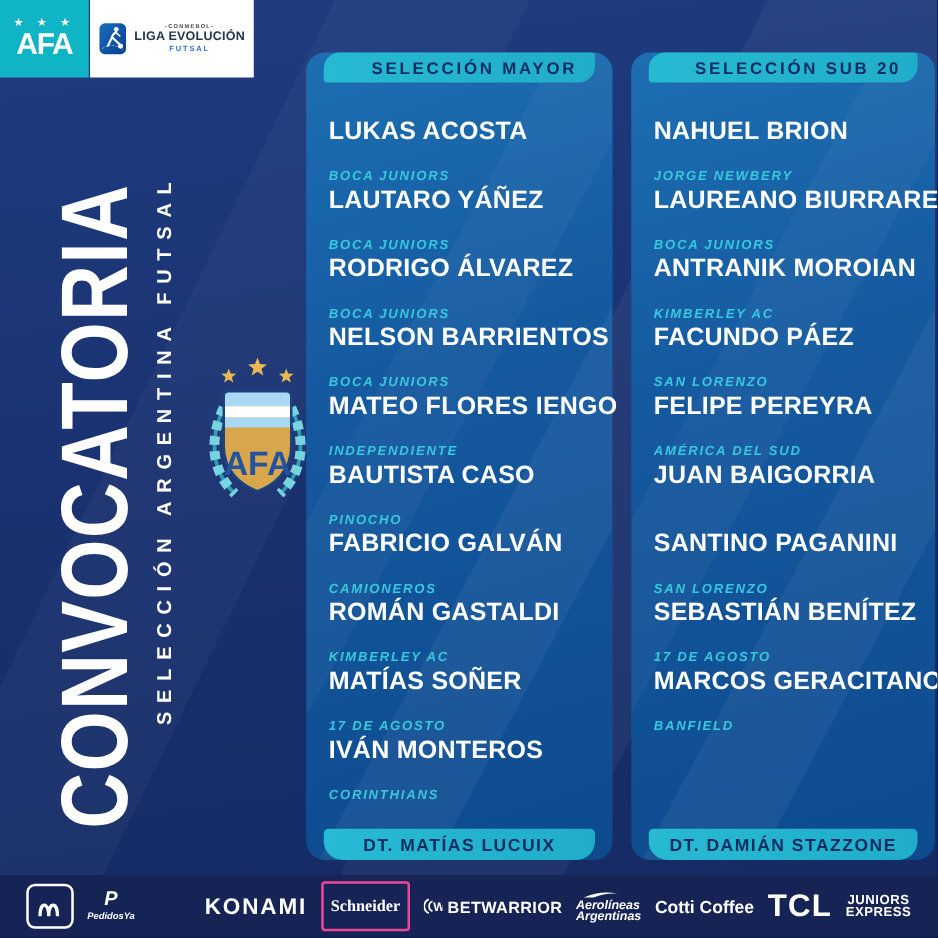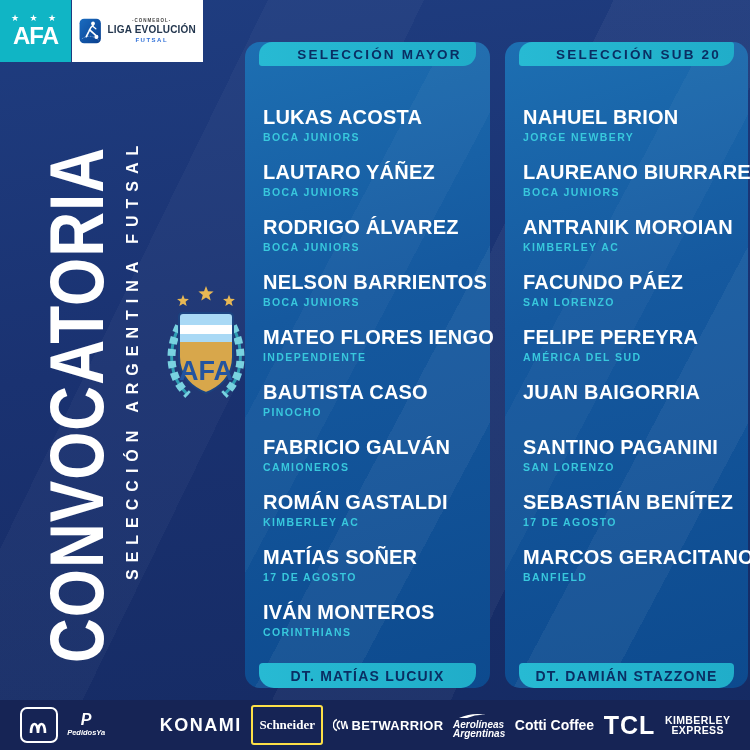--- a/index.html
+++ b/index.html
@@ -53,38 +53,38 @@
 
   .col-header{ position:absolute; top:0; left:14px; right:14px; height:24px;
     background:linear-gradient(90deg,#27bad3,#20adc9); border-radius:13px 3px 13px 3px;
     display:flex; align-items:center; justify-content:center;
     font-size:13.5px; font-weight:800; letter-spacing:2.2px; color:#0a2e63; z-index:2; white-space:nowrap;padding-left:24px; }
   .col-coach{ position:absolute; bottom:0; left:14px; right:14px; height:25px;
     background:linear-gradient(90deg,#27bad3,#20adc9); border-radius:4px 4px 15px 15px;
     display:flex; align-items:center; justify-content:center;
     font-size:14px; font-weight:800; letter-spacing:1.2px; color:#0a2e63; z-index:2; white-space:nowrap; }
 
-  .players{ position:absolute; top:24px; left:18px; right:12px; padding-top:40px; z-index:1; }
+  .players{ position:absolute; top:24px; left:18px; right:12px; padding-top:28px; z-index:1; }
   .player{ height:39px; margin-bottom:16px; }
   .player-name{ font-size:20px; font-weight:700; letter-spacing:0.2px; color:#ffffff;
     line-height:23px; white-space:nowrap; }
   .player-club{ font-size:10.5px; font-weight:700; letter-spacing:1.4px; color:#38c8dd;
-    line-height:11px; margin-top:3px; white-space:nowrap; }
+    line-height:11px; margin-top:19px; white-space:nowrap;font-style:italic; }
 
   
   .footer{ position:absolute; left:0; right:0; bottom:0; height:50px; background:#162455;
     display:flex; align-items:center; justify-content:space-evenly; padding:0 10px; z-index:3; color:#fff; }
   .sponsor{ display:flex; align-items:center; justify-content:center; color:#fff; }
   .mcd-frame{ width:38px; height:36px; border:2px solid #fff; border-radius:7px;
     display:flex; align-items:center; justify-content:center; }
   .pedidos{ flex-direction:column; gap:1px; }
   .pedidos-p{ font-size:16px; font-weight:800; font-style:italic; line-height:14px; }
   .pedidos-label{ font-size:7.5px; font-weight:700; font-style:italic; }
   .konami{ font-size:18px; font-weight:700; letter-spacing:1.5px;margin-left:45px; }
-  .schneider{ border:2px solid #fde047; border-radius:3px; padding:10px 6px;
+  .schneider{ border:2px solid #ec4899; border-radius:3px; padding:10px 6px;
     font-family:"Liberation Serif","DejaVu Serif",serif; font-size:13px; font-weight:700; }
   .betwarrior{ gap:4px; font-size:13px; font-weight:800; letter-spacing:0.3px; }
   .aerolineas{ flex-direction:column; align-items:flex-start; line-height:9px; }
   .aerolineas-text{ font-size:10px; font-style:italic; font-weight:700; }
   .cotti{ font-size:14px; font-weight:700; }
   .tcl{ font-size:25px; font-weight:800; letter-spacing:1px; }
   .amex{ flex-direction:column; align-items:center; line-height:10px;
     font-size:10.5px; font-weight:800; letter-spacing:0.4px; }
 </style>
 </head>
@@ -282,18 +282,18 @@
     <div class="sponsor aerolineas">
       <svg width="34" height="8" viewBox="0 0 34 8">
         <path d="M6,6 Q20,0 33,3 Q24,2 14,6 Z" fill="#fff"></path>
       </svg>
       <span class="aerolineas-text">Aerolíneas</span>
       <span class="aerolineas-text">Argentinas</span>
     </div>
     <div class="sponsor cotti">Cotti Coffee</div>
     <div class="sponsor tcl">TCL</div>
     <div class="sponsor amex">
-      <span>KIMBERLEY</span>
+      <span>JUNIORS</span>
       <span>EXPRESS</span>
     </div>
   </div>
 
 </div>
 
 </body></html>

